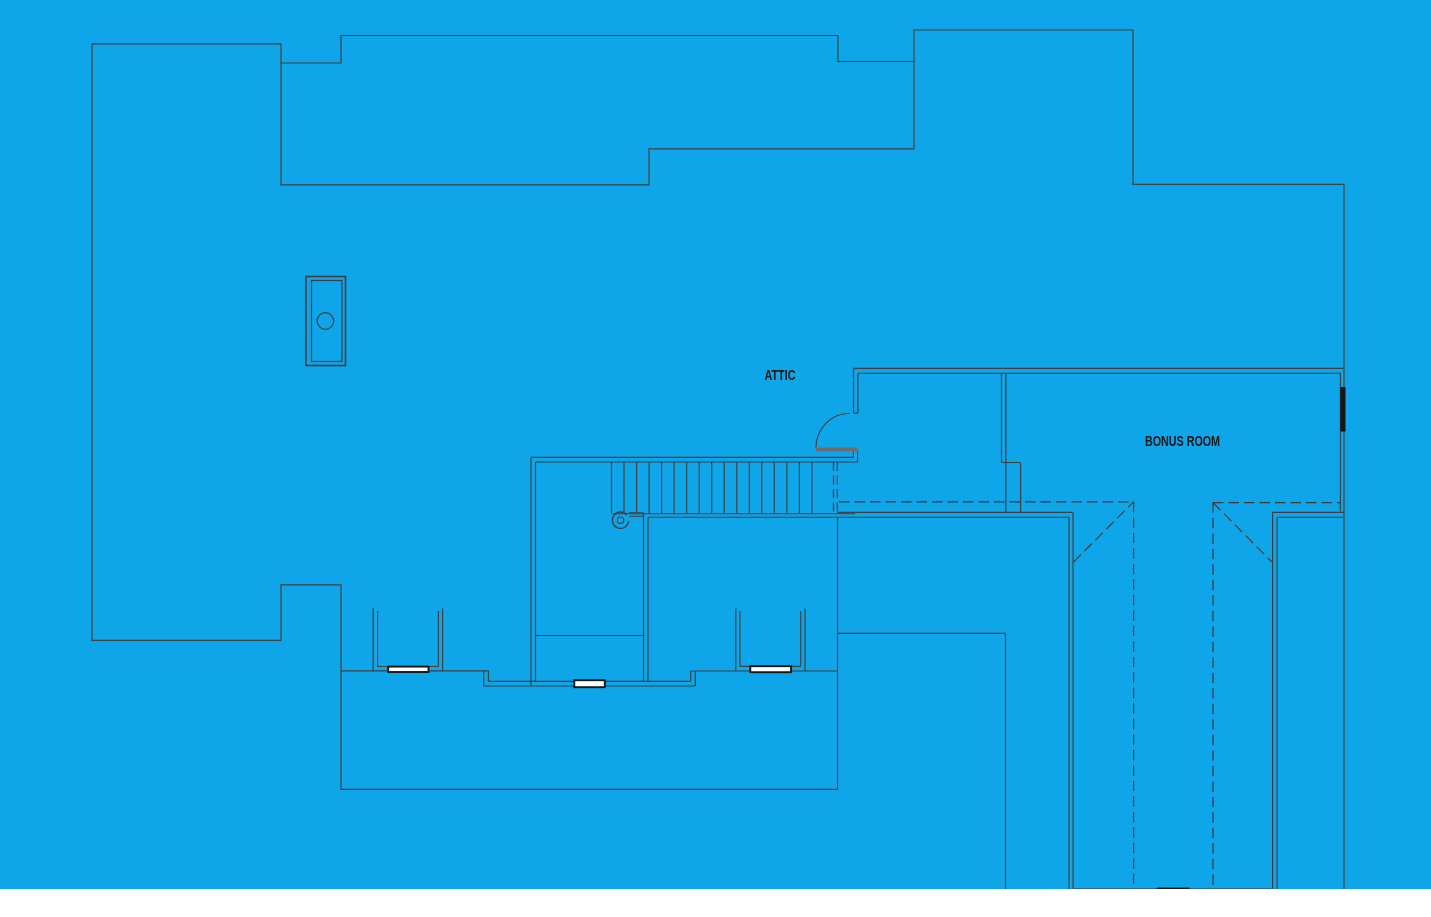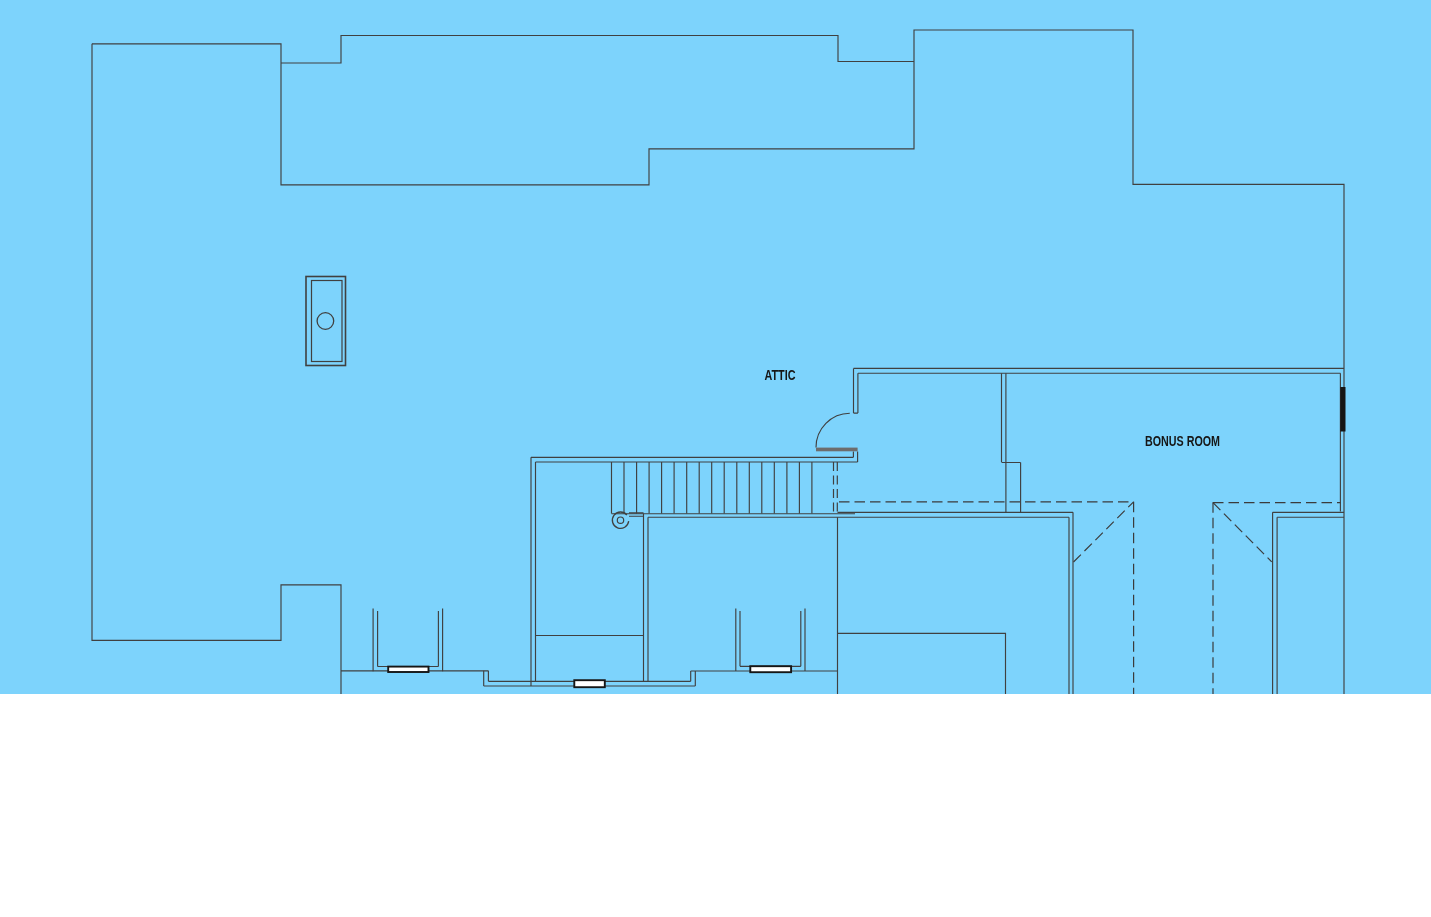--- a/index.html
+++ b/index.html
@@ -1,16 +1,16 @@
 <!DOCTYPE html>
 <html><head>
 <meta charset="utf-8">
 <style>
   html,body{margin:0;padding:0;background:#ffffff;}
-  .page{position:relative;width:1431px;height:694px;background:#7dd3fc;overflow:hidden;}
+  .page{position:relative;width:1431px;height:889px;background:#0ea5e9;overflow:hidden;}
   svg{position:absolute;left:0;top:0;}
   text{font-family:"Liberation Sans", sans-serif;font-weight:bold;fill:#161616;}
 </style>
 </head>
 <body>
 <div class="page">
 <svg width="1431" height="917" viewBox="0 0 1431 917" fill="none" stroke-linecap="butt">
 <g stroke="#404040" stroke-width="1.15">
 
 <path d="M92,43.8 H281 V184.9 H649 V148.9 H914 V30 H1133 V184.3 H1344 V893.5 H1005.5 V633.3 H837.5"></path>

